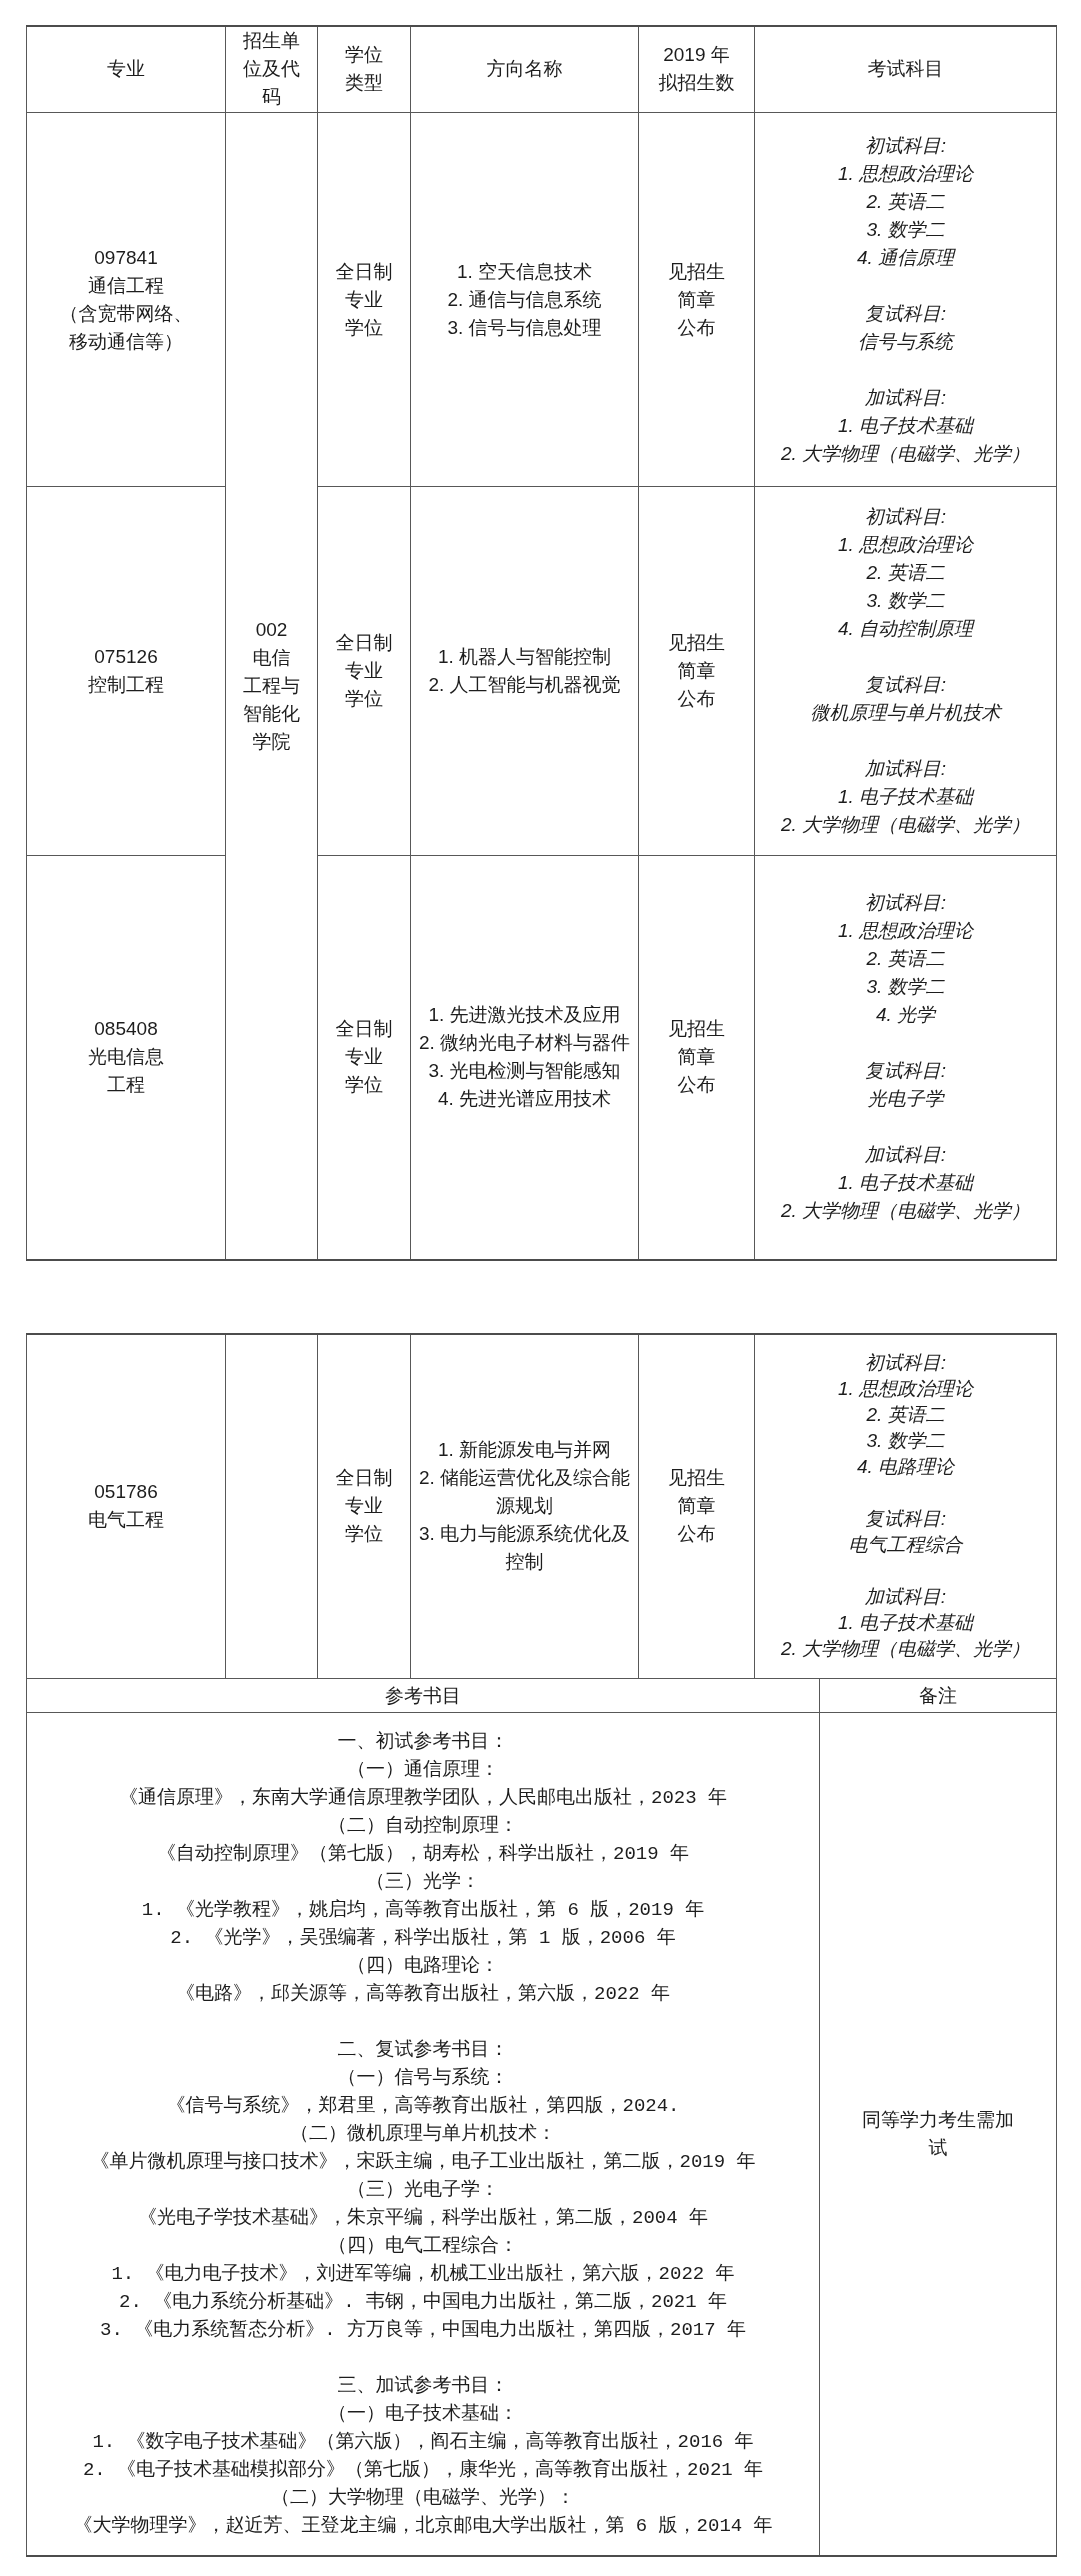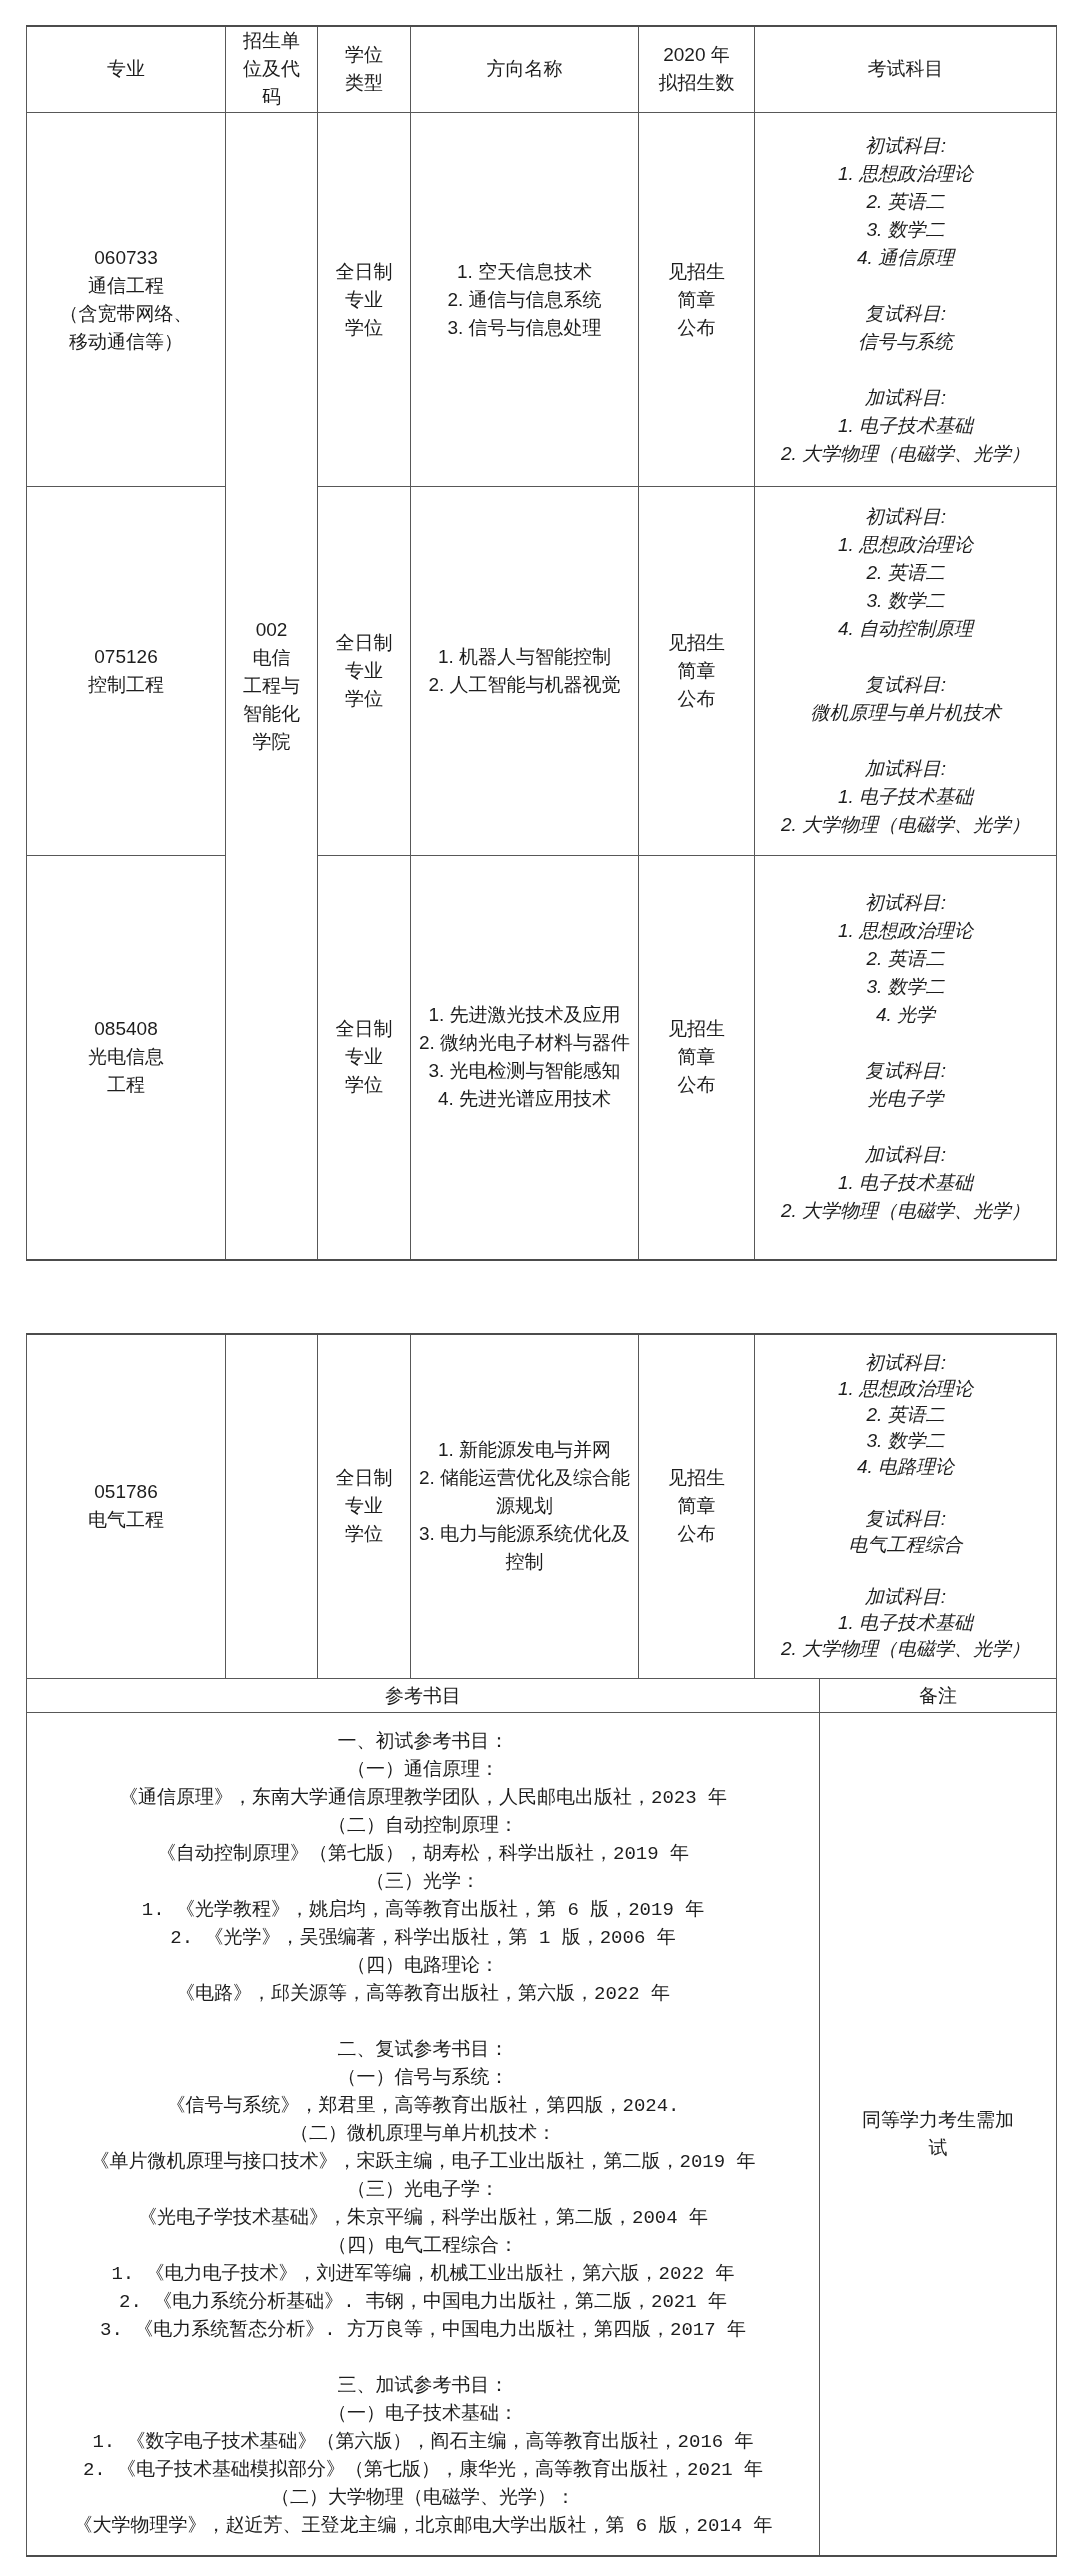--- a/index.html
+++ b/index.html
@@ -55,28 +55,28 @@
     </colgroup>
     <thead>
       <tr class="hrow">
         <th>专业</th>
         <th>招生单
 位及代
 码</th>
         <th>学位
 类型</th>
         <th>方向名称</th>
-        <th>2020 年
+        <th>2019 年
 拟招生数</th>
         <th>考试科目</th>
       </tr>
     </thead>
     <tbody>
       <tr class="r1">
-        <td class="c-major">060733
+        <td class="c-major">097841
 通信工程
 （含宽带网络、
 移动通信等）</td>
         <td class="c-unit" rowspan="3">002
 电信
 工程与
 智能化
 学院</td>
         <td class="c-degree">全日制
 专业

